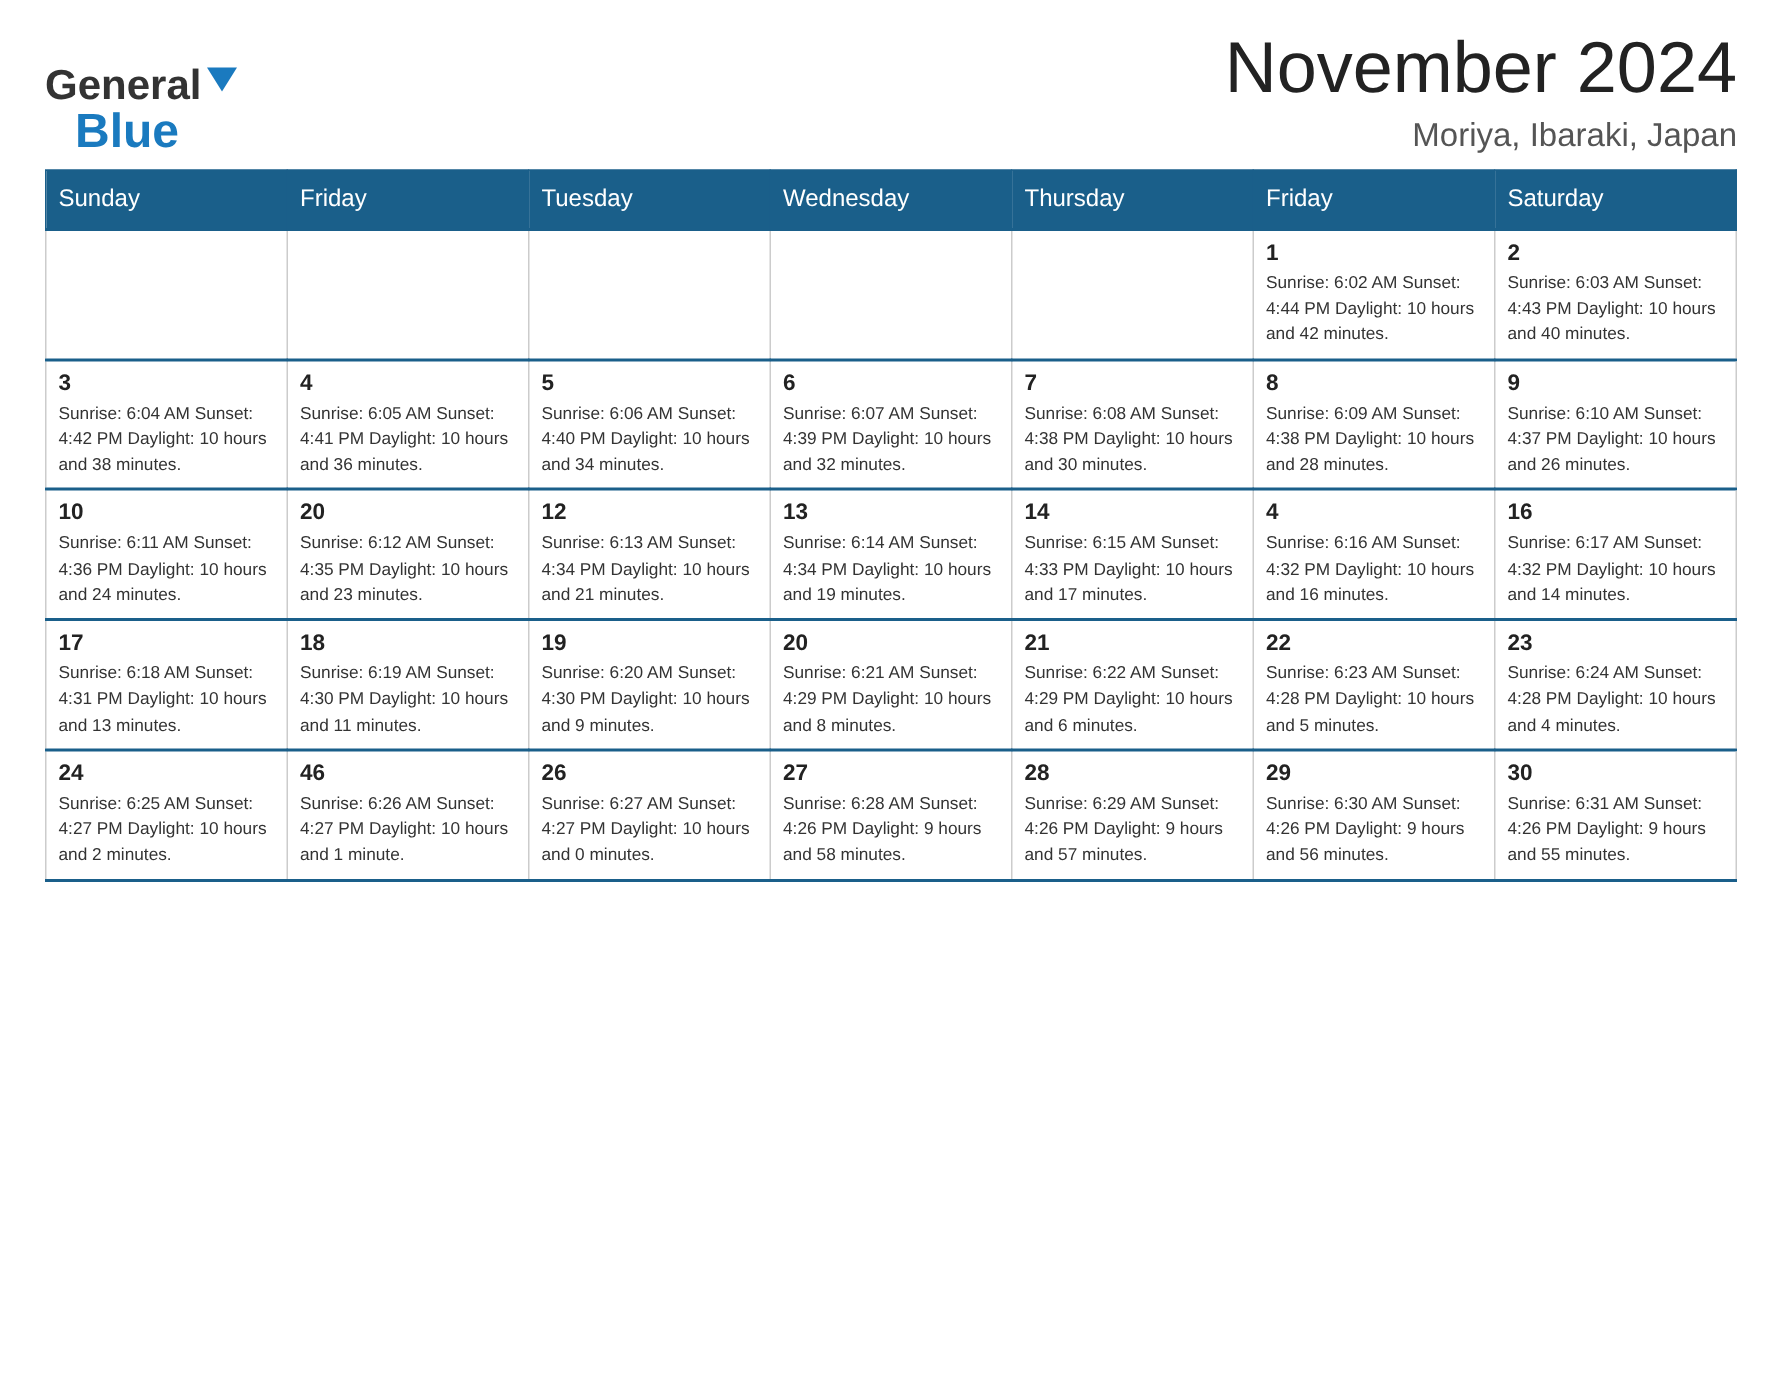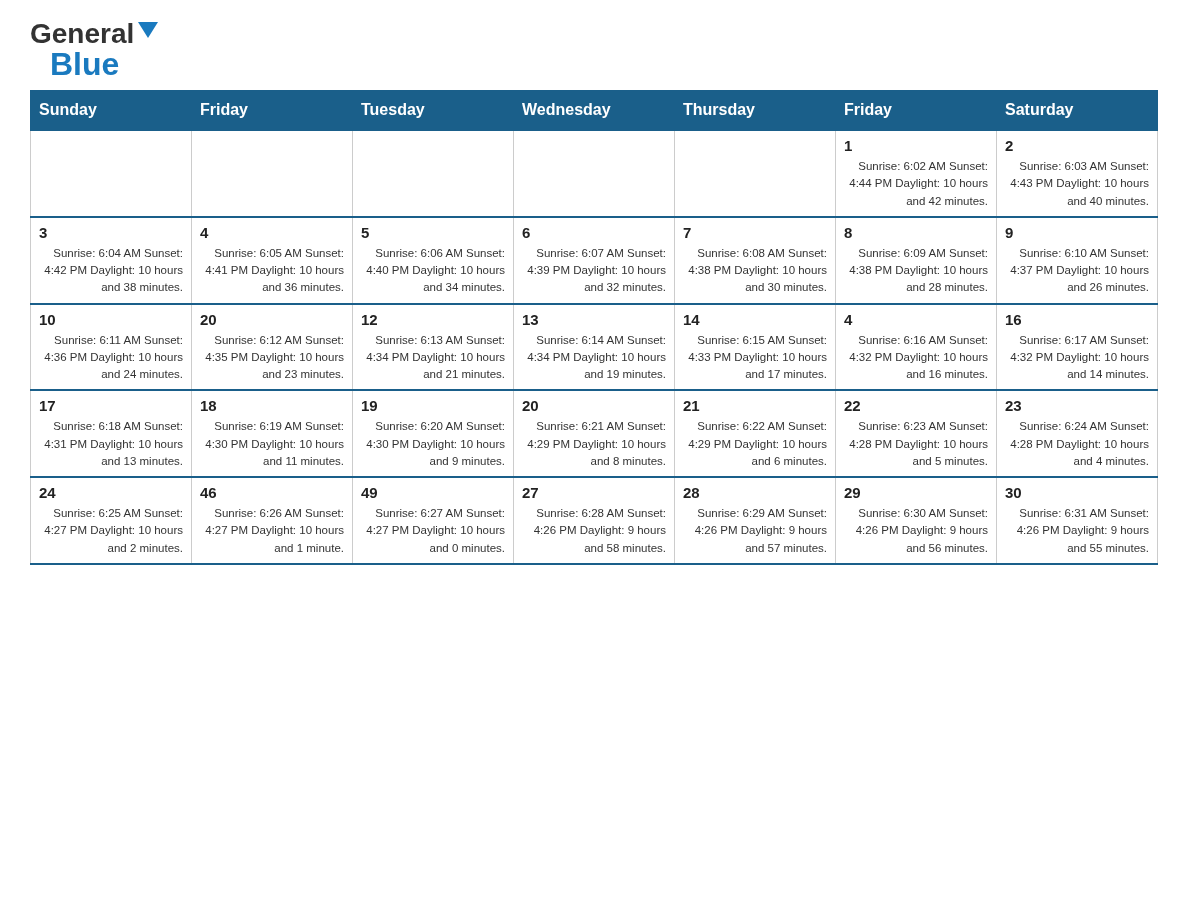--- a/index.html
+++ b/index.html
@@ -68,21 +68,21 @@
       width: 100%;
       border-collapse: collapse;
       margin-top: 10px;
     }
     .calendar th {
       background-color: #1a5f8a;
       color: #fff;
       padding: 10px 8px;
       text-align: left;
       font-size: 16px;
-      font-weight: bold;
+      font-weight: normal;
       border: 1px solid #1a5f8a;
     }
     .calendar td {
       vertical-align: top;
       padding: 6px 8px;
       border: 1px solid #ccc;
       width: 14.28%;
       min-height: 110px;
       background: #fff;
     }
@@ -92,39 +92,42 @@
     .day-number {
       font-size: 15px;
       font-weight: bold;
       color: #222;
       margin-bottom: 4px;
     }
     .day-info {
       font-size: 11.5px;
       color: #333;
       line-height: 1.5;
-      text-align: right;
     }
     .empty-cell {
       background: #f9f9f9;
     }
   </style>
 </head>
 <body>
 
 <div class="header">
   <div class="logo">
     <div class="logo-line">
       <span class="logo-general">General</span>
       <span class="logo-triangle"></span>
     </div>
     <div>
       <span class="logo-blue">Blue</span>
     </div>
   </div>
+  <div class="title-section">
+    <div class="month-title">November 2024</div>
+    <div class="location">Moriya, Ibaraki, Japan</div>
+  </div>
 </div>
 
 <table class="calendar">
   <thead>
     <tr>
     <th>Sunday</th>
         <th>Friday</th>
         <th>Tuesday</th>
         <th>Wednesday</th>
         <th>Thursday</th>
@@ -291,21 +294,21 @@
 Sunset: 4:27 PM
 Daylight: 10 hours and 2 minutes.</div>
         </td>
         <td>
           <div class="day-number">46</div>
           <div class="day-info">Sunrise: 6:26 AM
 Sunset: 4:27 PM
 Daylight: 10 hours and 1 minute.</div>
         </td>
         <td>
-          <div class="day-number">49</div>
+          <div class="day-number">26</div>
           <div class="day-info">Sunrise: 6:27 AM
 Sunset: 4:27 PM
 Daylight: 10 hours and 0 minutes.</div>
         </td>
         <td>
           <div class="day-number">27</div>
           <div class="day-info">Sunrise: 6:28 AM
 Sunset: 4:26 PM
 Daylight: 9 hours and 58 minutes.</div>
         </td>

